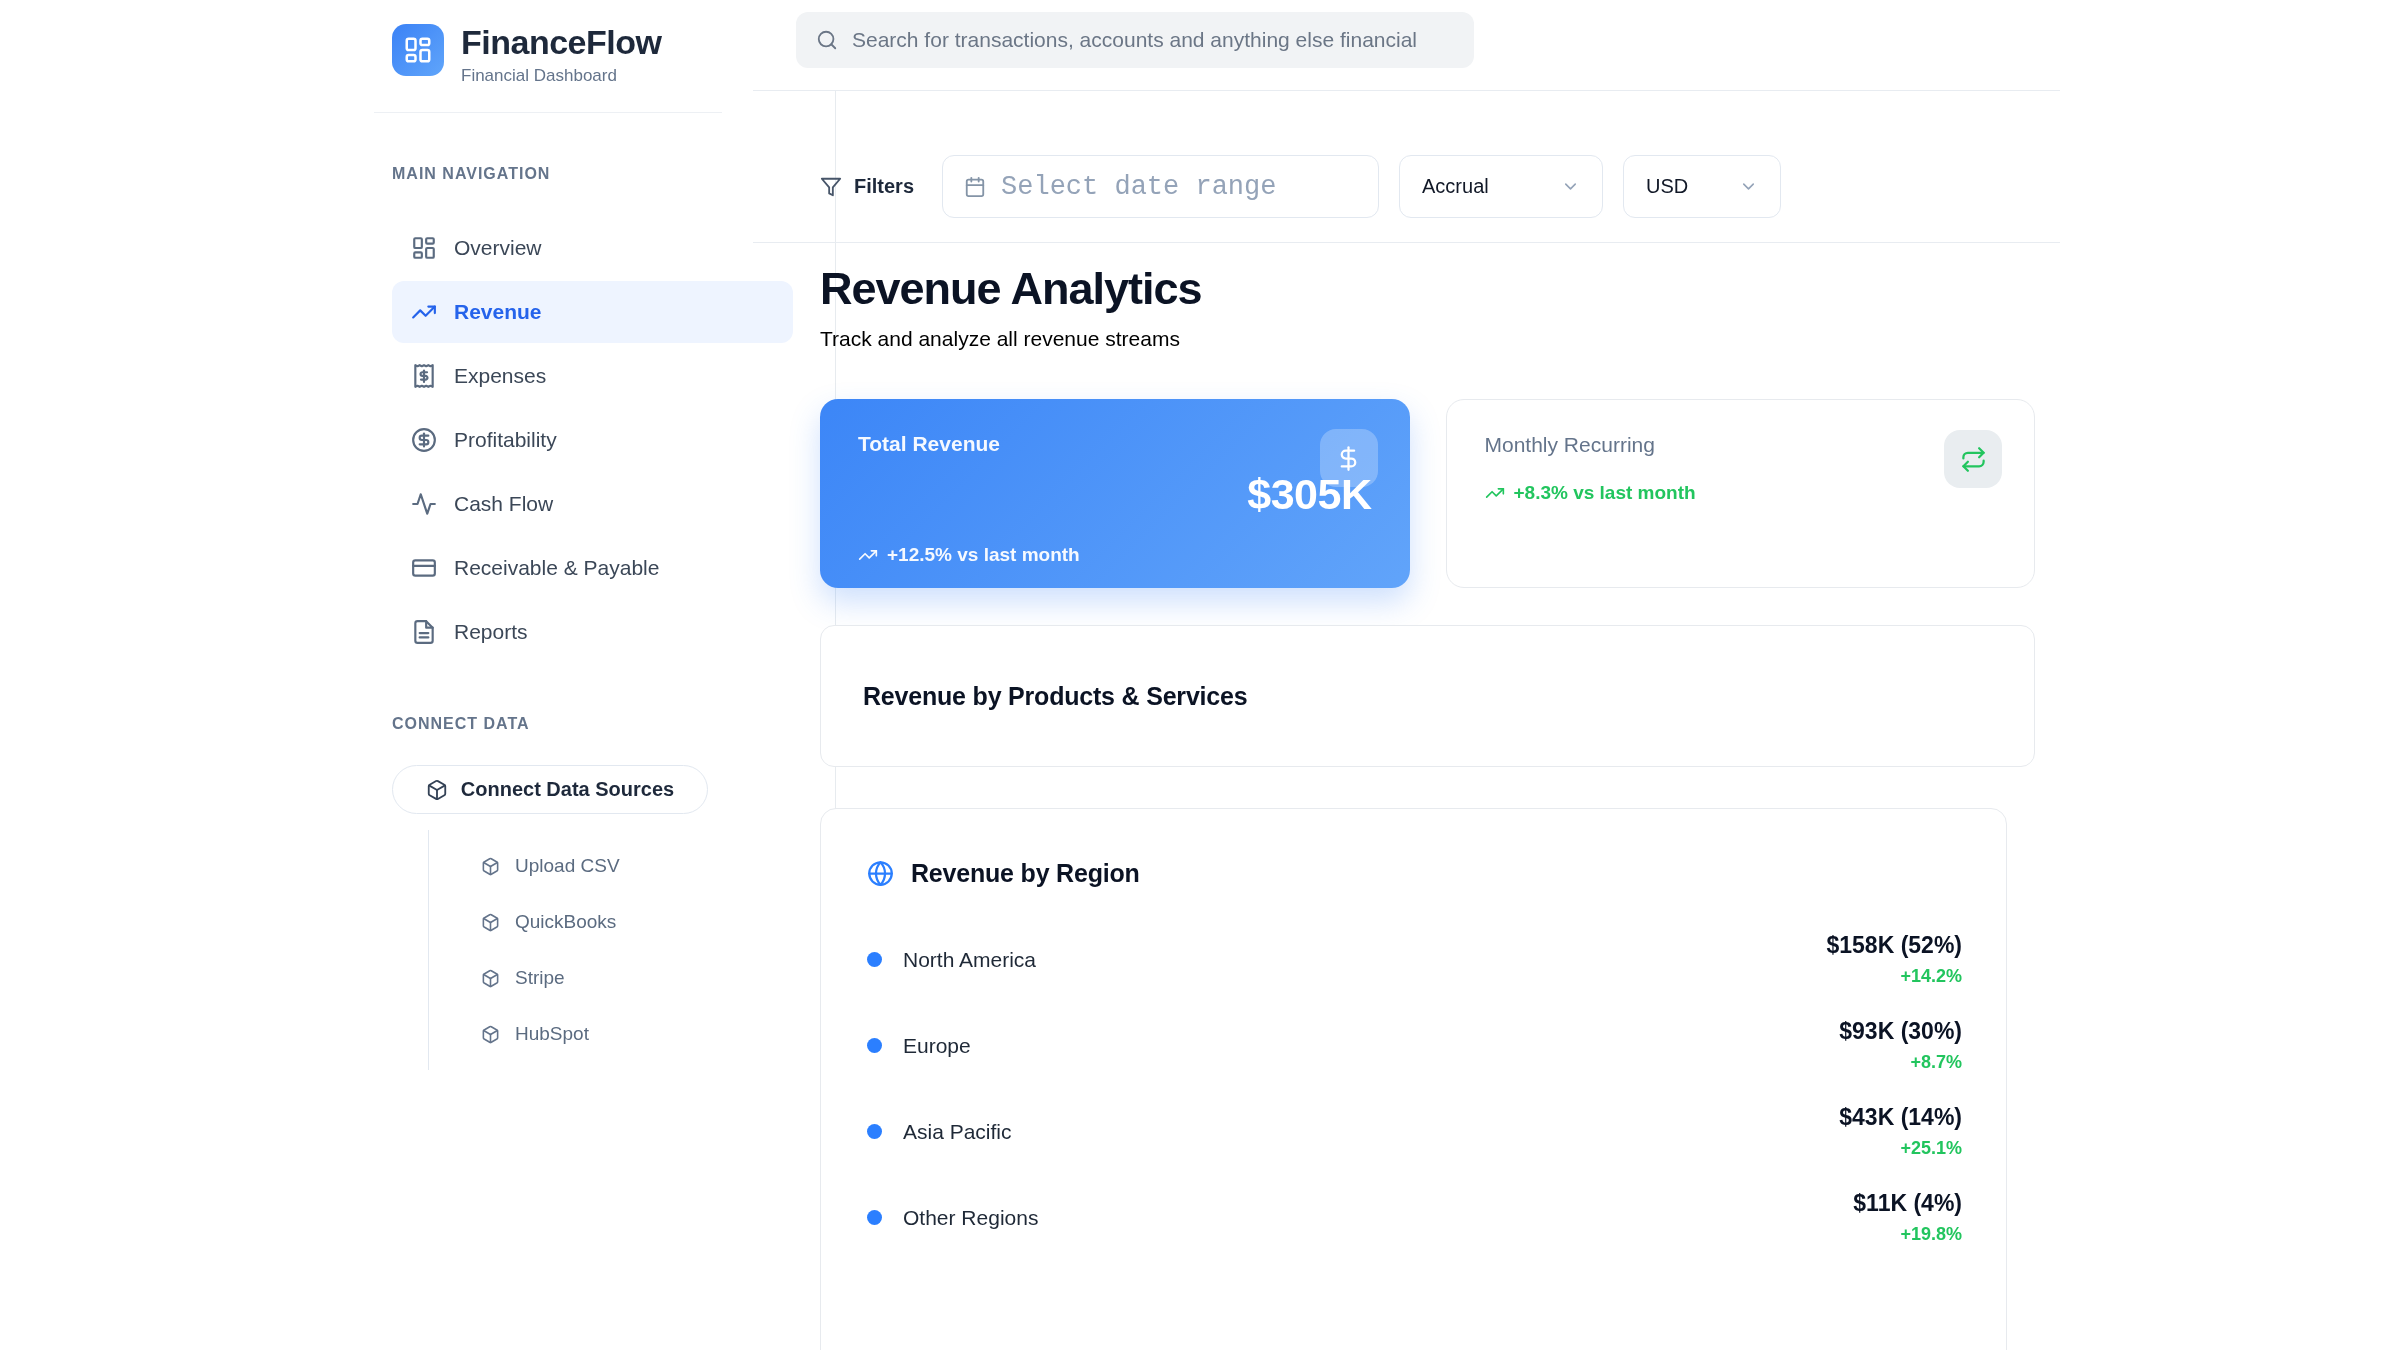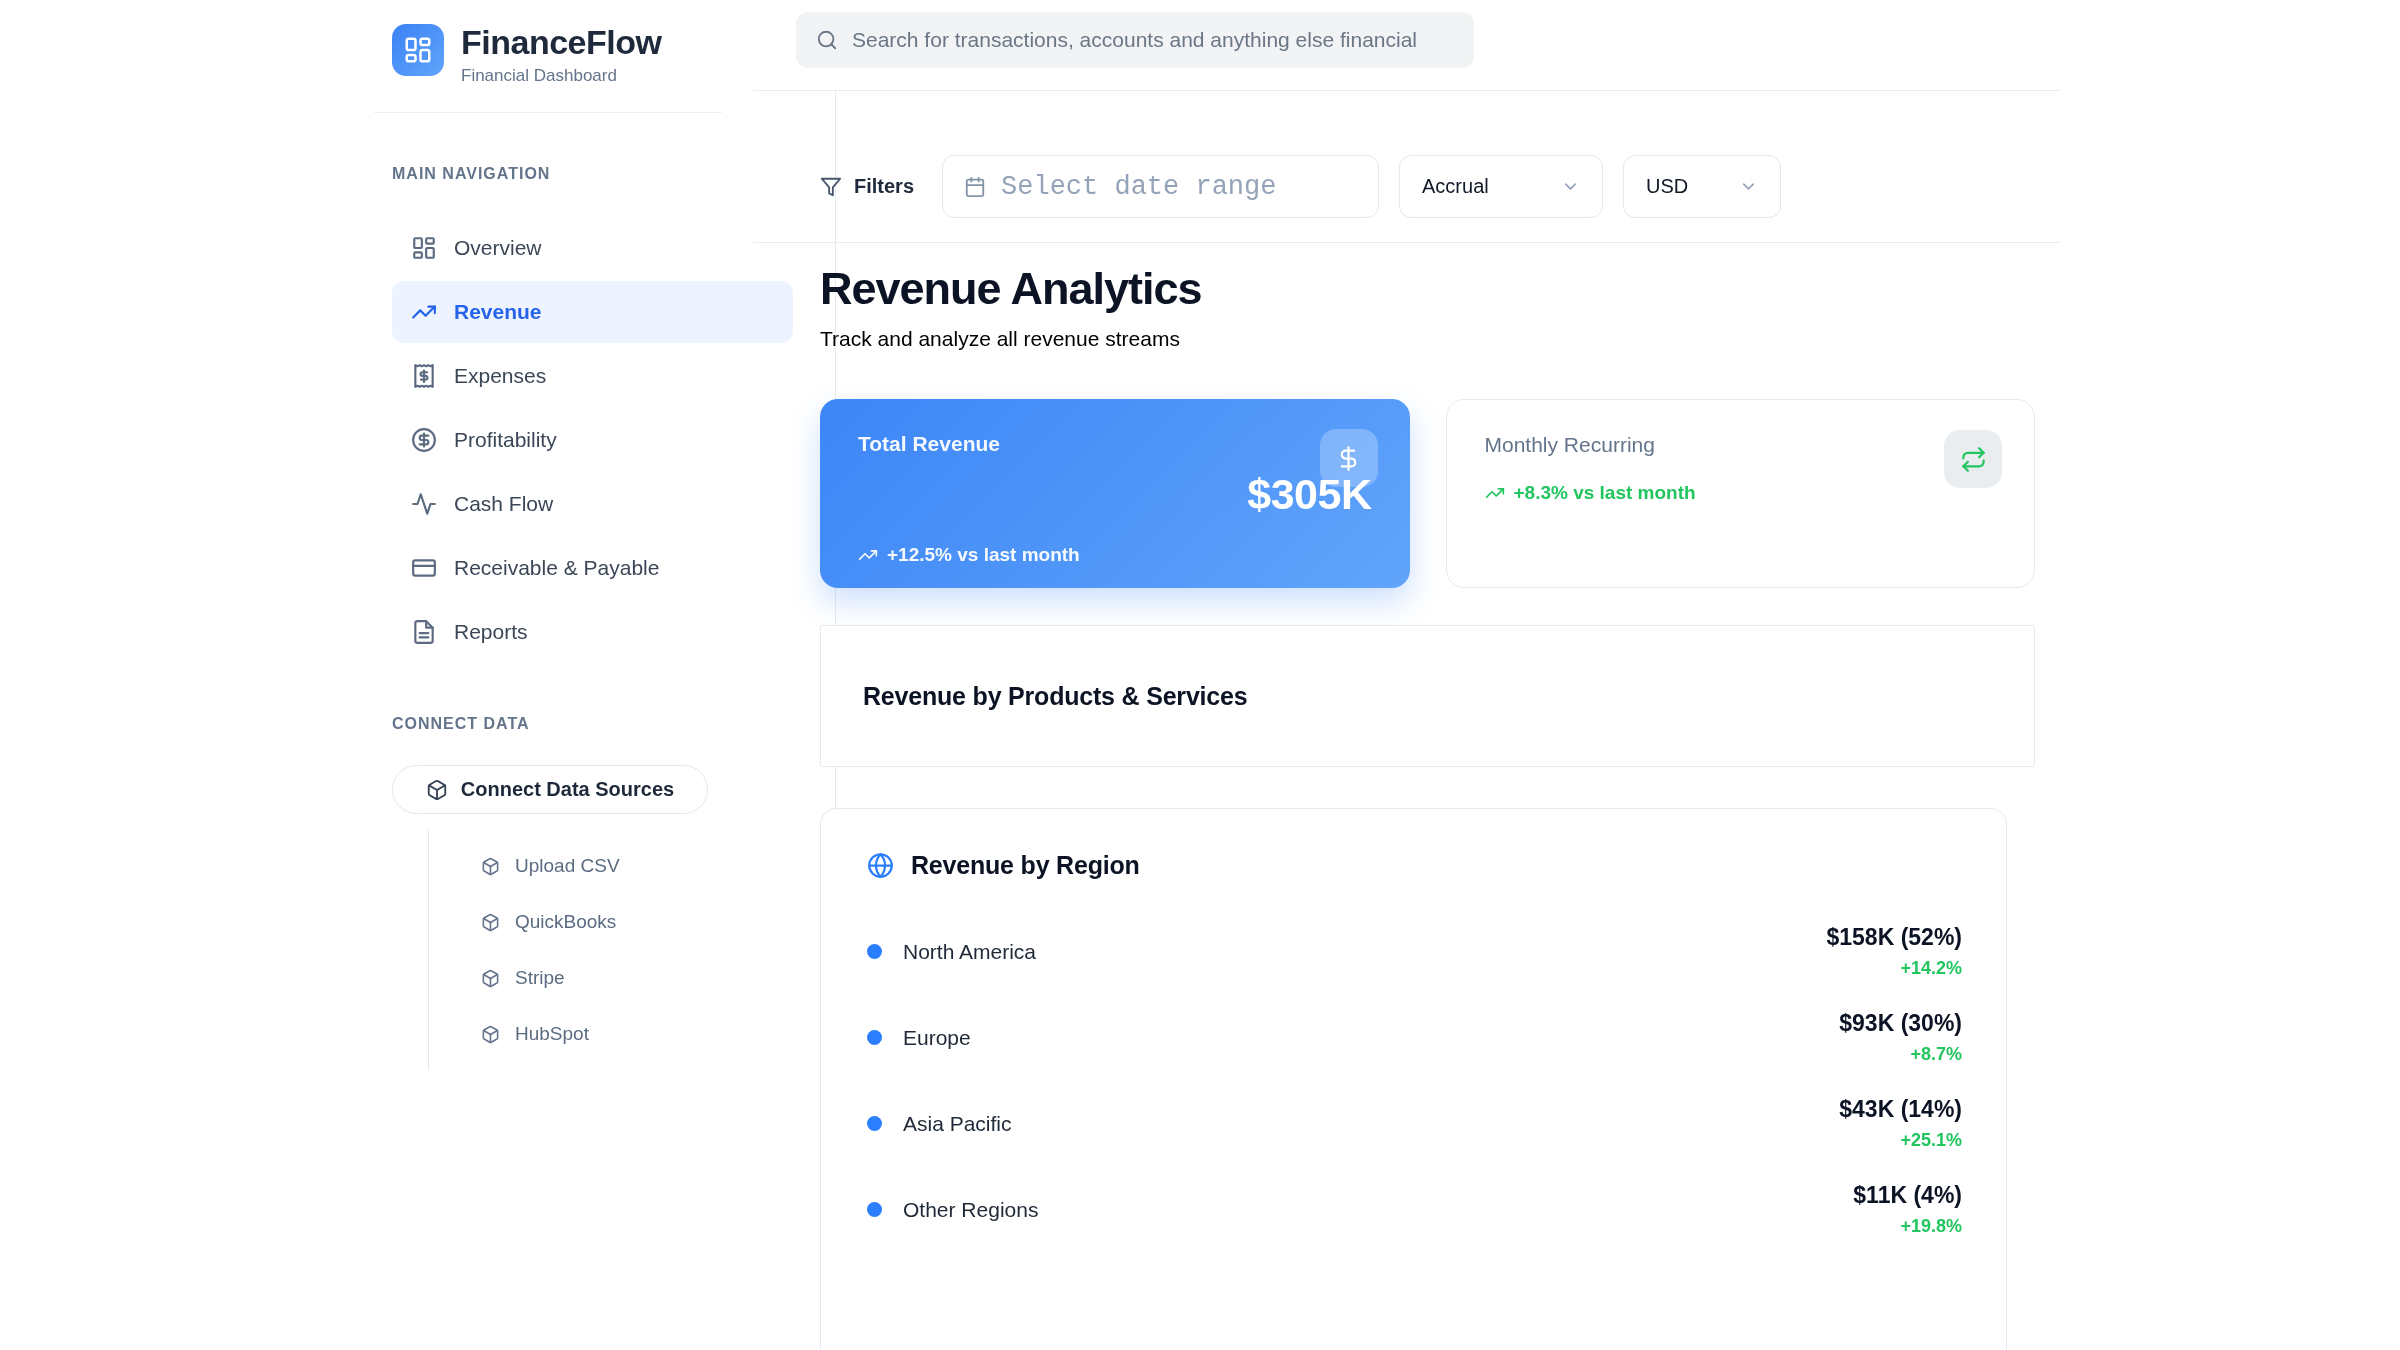--- a/index.html
+++ b/index.html
@@ -123,31 +123,31 @@
   .kpi-badge {
     position:absolute; top:30px; right:32px; width:58px; height:58px; border-radius:16px;
     display:flex; align-items:center; justify-content:center;
   }
   .kpi-card.primary .kpi-badge { background:rgba(255,255,255,.25); color:#fff; }
   .kpi-card.plain .kpi-badge { background:#e9edf0; color:#22c55e; }
   .kpi-badge svg { width:27px; height:27px; }
 
   .products-card {
     position:absolute; left:67px; top:625px; width:1215px; height:142px;
-    background:#fff; border:1px solid #e7eaee; border-radius:2px;
+    background:#fff; border:1px solid #e7eaee; border-radius:14px;
     display:flex; align-items:center; padding:0 42px;
   }
   .card-title { font-size:25px; font-weight:700; color:#0b1324; letter-spacing:-0.2px; }
 
   .region-card {
     position:absolute; left:67px; top:808px; width:1187px; height:700px;
     background:#fff; border:1px solid #e7eaee; border-radius:16px;
     padding:42px 44px 0 46px;
   }
-  .region-head { display:flex; align-items:center; gap:17px; margin-bottom:44px; }
+  .region-head { display:flex; align-items:center; gap:17px; margin-bottom:44px;margin-top:8px; }
   .region-head .g-icon { width:27px; height:27px; color:#2b7fff; display:flex; }
   .region-row { display:flex; align-items:center; justify-content:space-between; margin-bottom:31px; }
   .region-left { display:flex; align-items:center; gap:21px; }
   .region-dot { width:15px; height:15px; border-radius:50%; background:#2b7fff; flex:none; }
   .region-name { font-size:21px; font-weight:500; color:#1f2937; }
   .region-right { text-align:right; }
   .region-value { font-size:23px; font-weight:700; color:#0b1324; }
   .region-change { font-size:18px; font-weight:600; color:#22c55e; margin-top:7px; }
 
   svg { display:block; }

